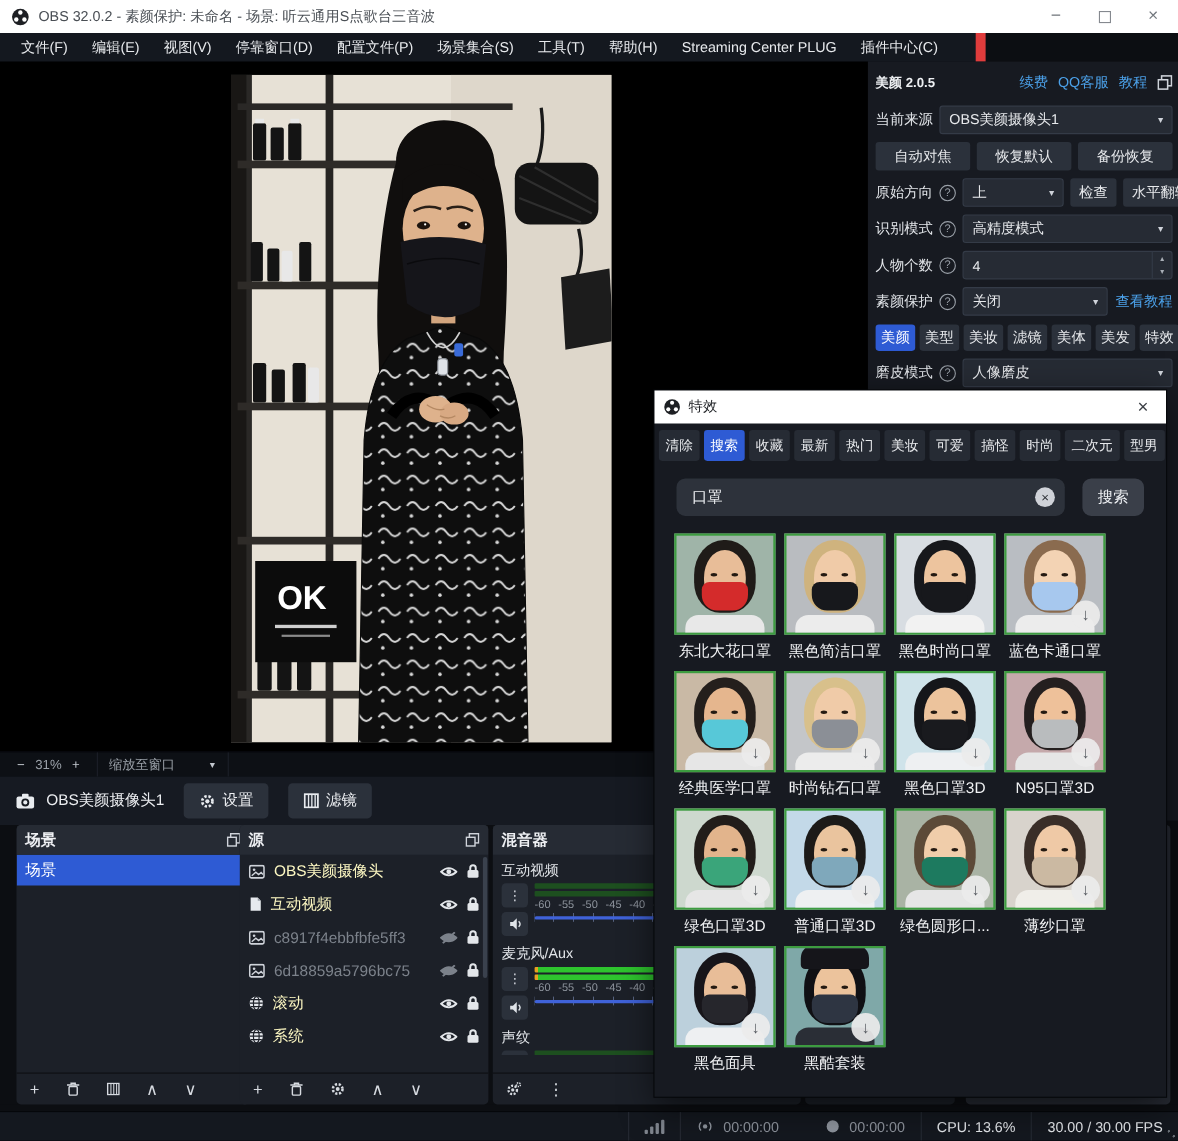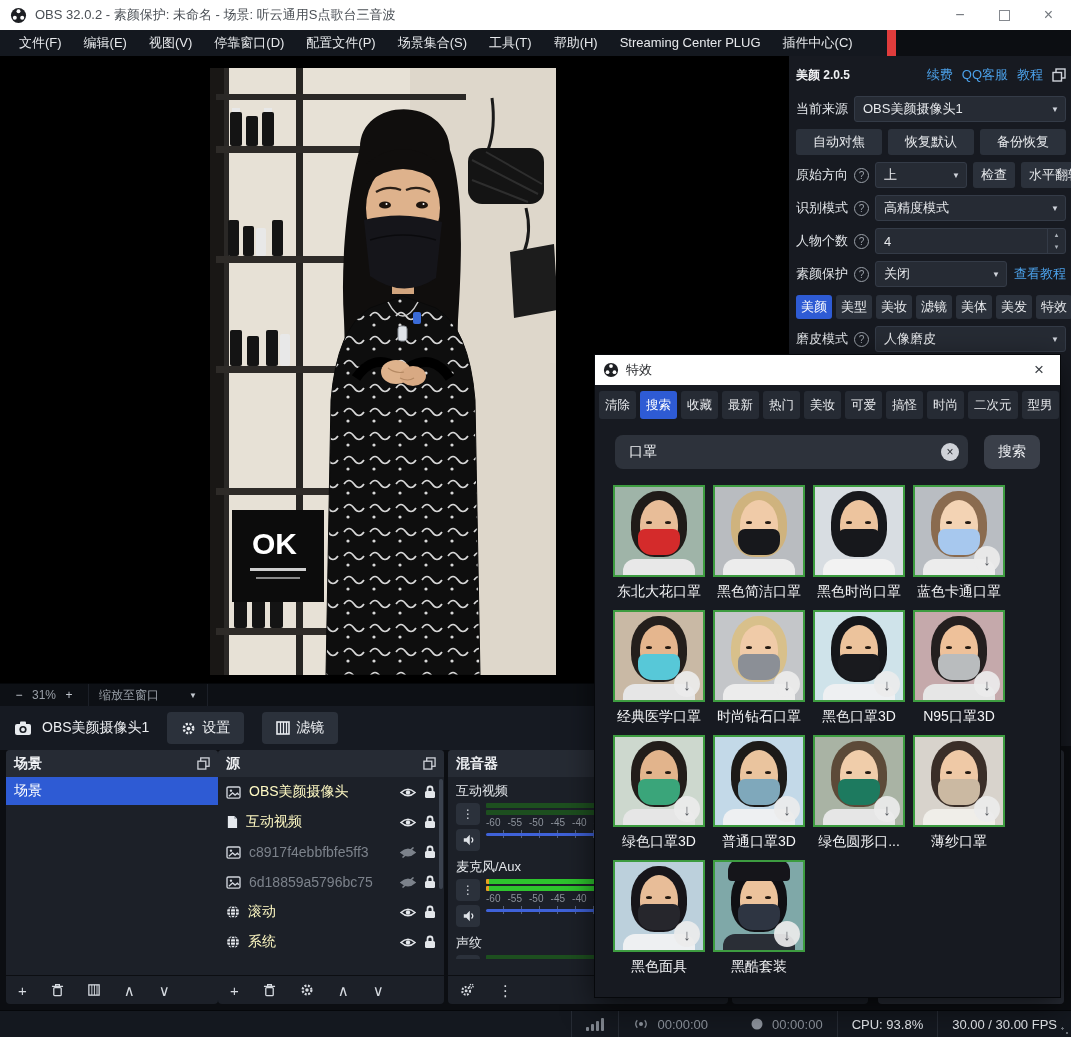--- a/index.html
+++ b/index.html
@@ -35,21 +35,21 @@
 
   
   .docks{position:absolute;left:0;top:750px;width:1071px;height:254px;background:#0c0e12;}
   .panel{position:absolute;top:0;height:254px;background:#1c2028;border-radius:4px;display:flex;flex-direction:column;overflow:hidden;}
   .panel-h{height:27px;background:#262b34;display:flex;align-items:center;padding:0 8px;flex:none;}
   .panel-h .ph-t{color:#eef0f3;font-size:14px;font-weight:bold;flex:1;}
   .panel-body{flex:1;overflow:hidden;position:relative;}
   .panel-foot{height:29px;border-top:1px solid #0c0e12;display:flex;align-items:center;gap:24px;padding:0 12px;flex:none;}
   .tool-ic{color:#d6dae0;font-size:15px;line-height:1;display:flex;align-items:center;}
 
-  #scenesPanel{left:6px;width:212px;justify-content:space-between;}
+  #scenesPanel{left:15px;width:212px;justify-content:space-between;}
   .scene-row{height:28px;display:flex;align-items:center;padding:0 8px;color:#e7e9ec;font-size:14px;}
   .scene-row.selected{background:#2e5bd4;color:#fff;}
 
   #sourcesPanel{left:218px;width:226px;}
   .src-row{height:30px;display:flex;align-items:center;padding:0 8px;color:#fef9c3;font-size:14px;gap:8px;}
   .src-name{flex:1;white-space:nowrap;overflow:hidden;}
   .src-row.muted{color:#7c828b;}
   .src-row.muted svg .vis{stroke:#7c828b;fill:#7c828b;}
   .src-row .ic-eye,.src-row .ic-lock{flex:none;}
   .src-scroll{position:absolute;right:1px;top:2px;width:4px;height:110px;background:#3a414d;border-radius:2px;}
@@ -940,21 +940,21 @@
       <span>00:00:00</span>
       <span style="width:26px"></span>
       <span>
           <svg width="14" height="14" viewBox="0 0 14 14">
             <circle cx="7" cy="7" r="5.5" fill="#8d939c"></circle>
           </svg>
         </span>
       <span>00:00:00</span>
     </div>
     <div class="sb-seg sb-strong">
-        <span>CPU: 93.8%</span>
+        <span>CPU: 13.6%</span>
       </div>
     <div class="sb-seg sb-strong">
         <span>30.00 / 30.00 FPS</span>
       </div>
     <div class="grip"></div>
   </div>
 
 </div>
 
 </body></html>

